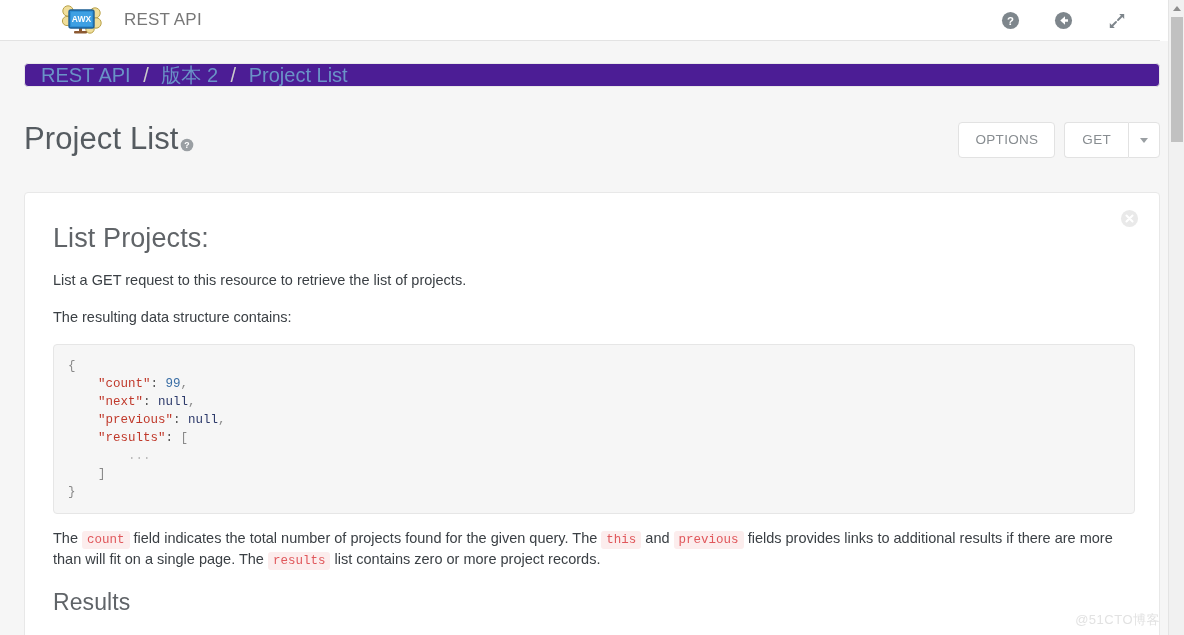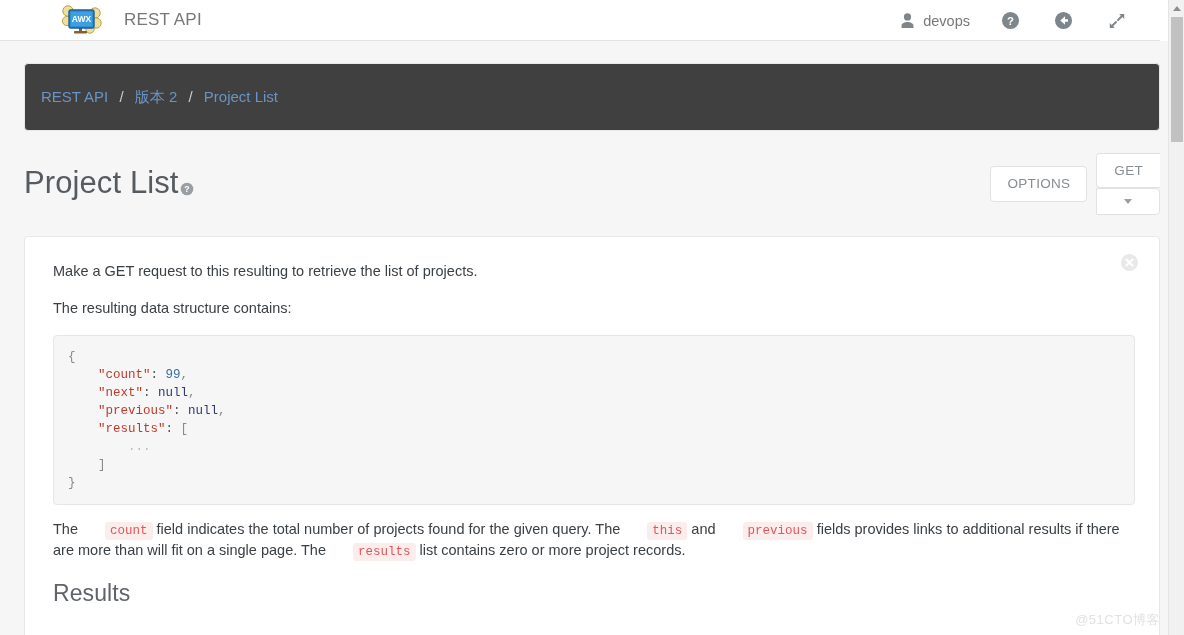--- a/index.html
+++ b/index.html
@@ -74,25 +74,25 @@
   .nav-item.icon-only { padding: 0 17px; }
   .nav-item.icon-only .ico { margin-right: 0; }
 
   
   .content {
     padding: 22px 24px 0 24px;
   }
 
   
   .breadcrumb {
-    background: #404040;
+    background: #4c1d95;
     border: 1px solid #e8e8e8;
     border-radius: 4px;
-    padding: 24px 16px;
-    font-size: 15px;
+    padding: 2px 16px;
+    font-size: 20px;
     line-height: 18px;
     margin-bottom: 0px;
   }
   .breadcrumb a {
     color: #6a93c7;
     text-decoration: none;
     cursor: pointer;
   }
   .breadcrumb .sep {
     color: #cccccc;
@@ -126,21 +126,21 @@
     border: 1px solid #e2e2e2;
     border-radius: 4px;
     color: #888d91;
     font-size: 13.5px;
     letter-spacing: .3px;
     padding: 10px 16px;
     cursor: pointer;
     line-height: 1;
     font-family: Liberation Sans, sans-serif;
   }
-  .split { display: flex; flex-direction: column; }
+  .split { display: flex; }
   .split .btn-main {
     border-top-right-radius: 0;
     border-bottom-right-radius: 0;
     border-right: none;
     padding: 10px 17px;
   }
   .split .btn-caret {
     border-top-left-radius: 0;
     border-bottom-left-radius: 0;
     padding: 10px 11px;
@@ -194,21 +194,20 @@
   p.wide { margin-bottom: 10px; }
 
   code.inline {
     font-family: "Liberation Mono", "DejaVu Sans Mono", monospace;
     background: #fceded;
     color: #e0575b;
     font-size: 12.5px;
     padding: 2px 5px;
     border-radius: 3px;
     white-space: nowrap;
-    margin-left: 23px;
   }
 
   pre.codeblock {
     background: #f6f6f6;
     border: 1px solid #e6e6e6;
     border-radius: 4px;
     margin: 0 0 14px 4px;
     padding: 12px 14px;
     font-family: "Liberation Mono", "DejaVu Sans Mono", monospace;
     font-size: 12.5px;
@@ -298,28 +297,20 @@
           <rect x="9" y="6" width="25" height="18" rx="2" fill="#2d8fd5" stroke="#1e5f94" stroke-width="1.4"></rect>
           <rect x="11" y="8" width="21" height="14" rx="1" fill="#3ea0e3"></rect>
           <text x="21.5" y="18" font-family="Liberation Sans, sans-serif" font-size="8.5" font-weight="bold" fill="#ffffff" text-anchor="middle">AWX</text>
         </svg>
       </span>
       <span class="brand-text">REST API</span>
     </div>
 
     <div class="nav-right">
 
-      <a class="nav-item">
-        <span class="ico">
-          <svg width="17" height="17" viewBox="0 0 16 16">
-              <path fill="#7e868c" d="M8 8a3.4 3.4 0 1 0 0-6.8A3.4 3.4 0 0 0 8 8zm0 1.3c-2.5 0-5.6 1.3-5.6 3.2V15h11.2v-2.5c0-1.9-3.1-3.2-5.6-3.2z"></path>
-            </svg>
-        </span>
-        <span>devops</span>
-      </a>
 
 
       <a class="nav-item icon-only">
         <span class="ico">
           <svg width="19" height="19" viewBox="0 0 20 20">
             <circle cx="10" cy="10" r="9" fill="#7e868c"></circle>
             <text x="10" y="14.6" font-family="Liberation Sans, sans-serif" font-size="12" font-weight="bold" fill="#ffffff" text-anchor="middle">?</text>
           </svg>
         </span>
       </a>
@@ -380,22 +371,23 @@
 
     <div class="panel">
 
       <span class="panel-close">
         <svg width="19" height="19" viewBox="0 0 20 20">
           <circle cx="10" cy="10" r="9" fill="#e9e9e9"></circle>
           <path stroke="#ffffff" stroke-width="2.1" stroke-linecap="round" d="M6.8 6.8l6.4 6.4M13.2 6.8l-6.4 6.4"></path>
         </svg>
       </span>
 
-
-      <p class="body">Make a GET request to this resulting to retrieve the list of projects.</p>
+      <h2 class="h-list-projects">List Projects:</h2>
+
+      <p class="body">List a GET request to this resource to retrieve the list of projects.</p>
       <p class="body">The resulting data structure contains:</p>
 
       <pre class="codeblock"><span class="tok-punc">{</span>
     <span class="tok-key">"count"</span><span class="tok-colon">:</span><span class="tok-num"> 99</span><span class="tok-punc">,</span>
     <span class="tok-key">"next"</span><span class="tok-colon">:</span><span class="tok-null"> null</span><span class="tok-punc">,</span>
     <span class="tok-key">"previous"</span><span class="tok-colon">:</span><span class="tok-null"> null</span><span class="tok-punc">,</span>
     <span class="tok-key">"results"</span><span class="tok-colon">:</span><span class="tok-punc"> [</span>
         <span class="tok-dots">...</span>
     <span class="tok-punc">]</span>
 <span class="tok-punc">}</span></pre>

